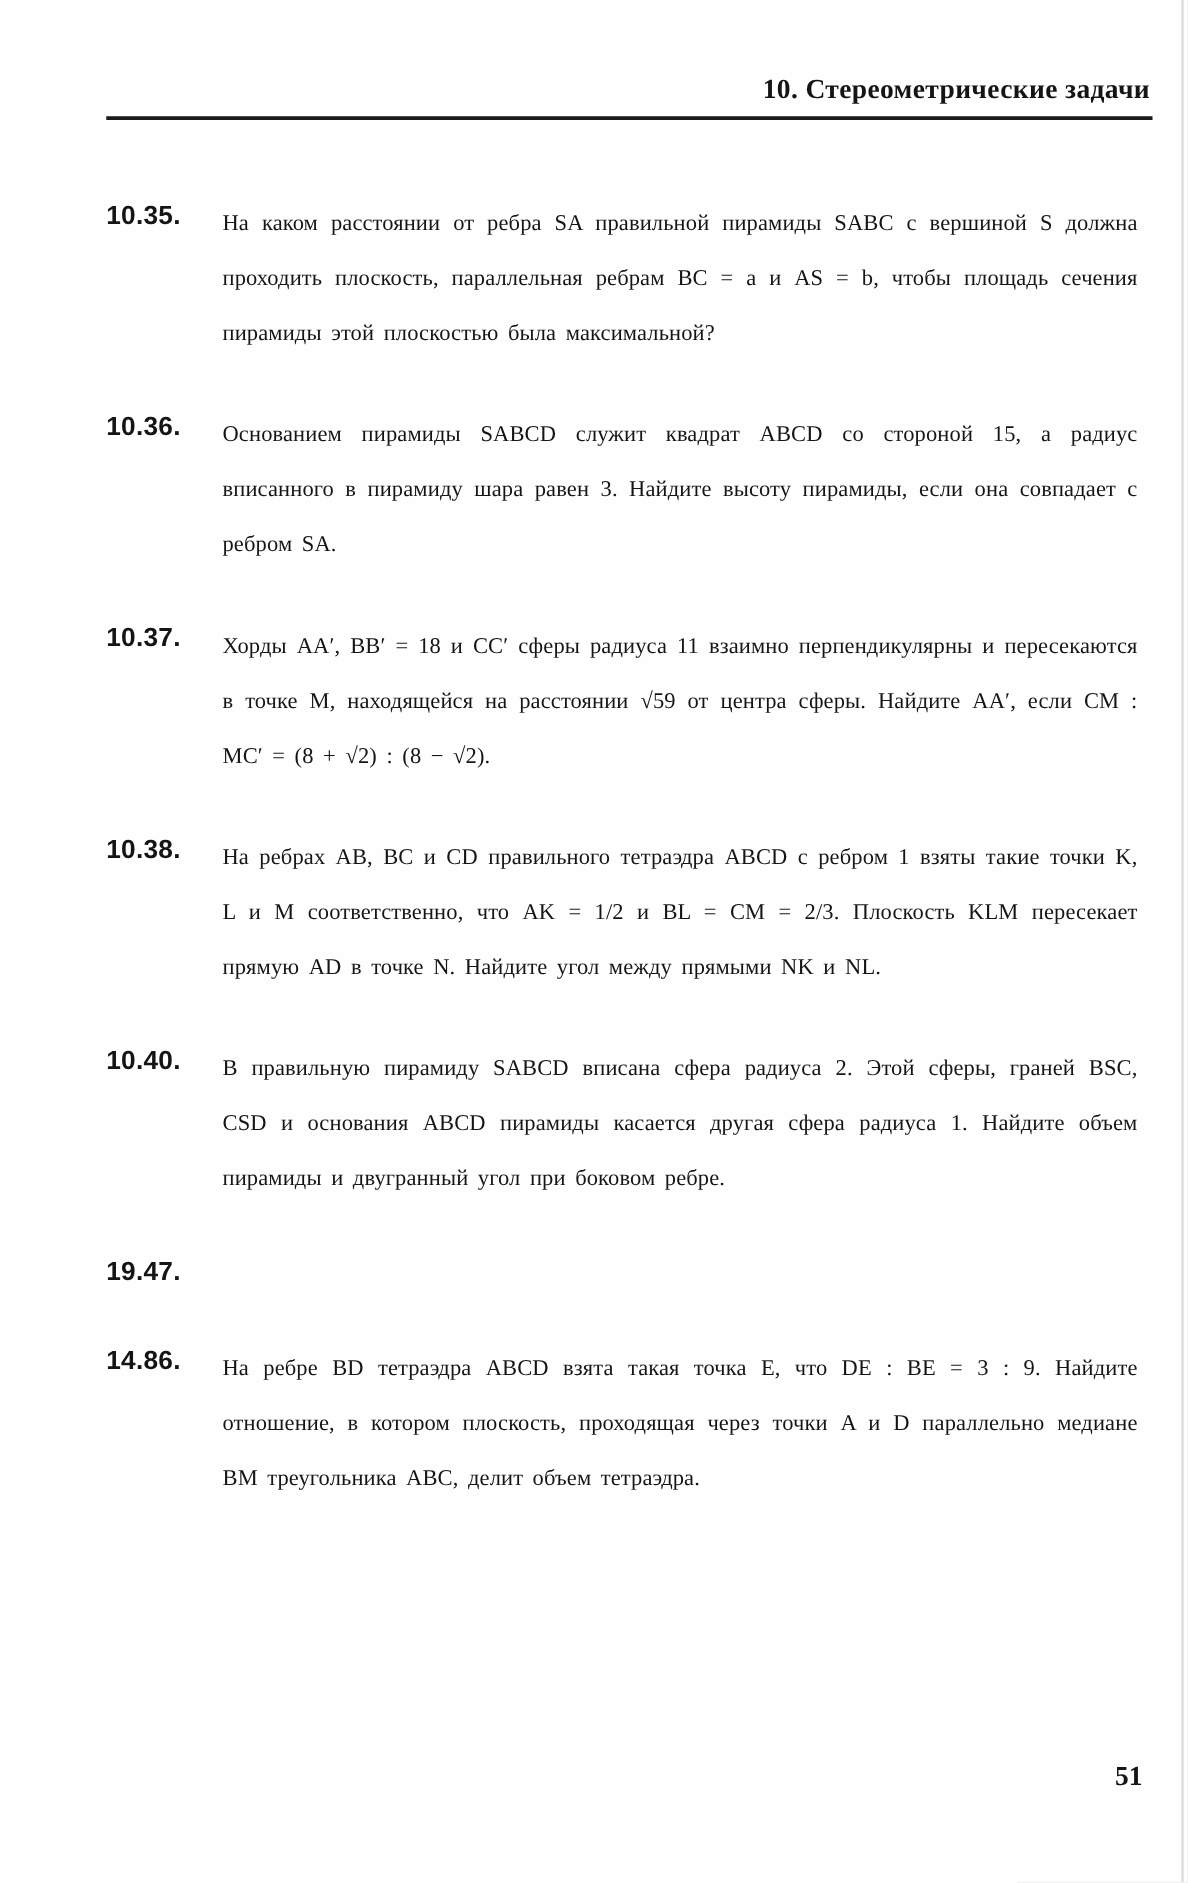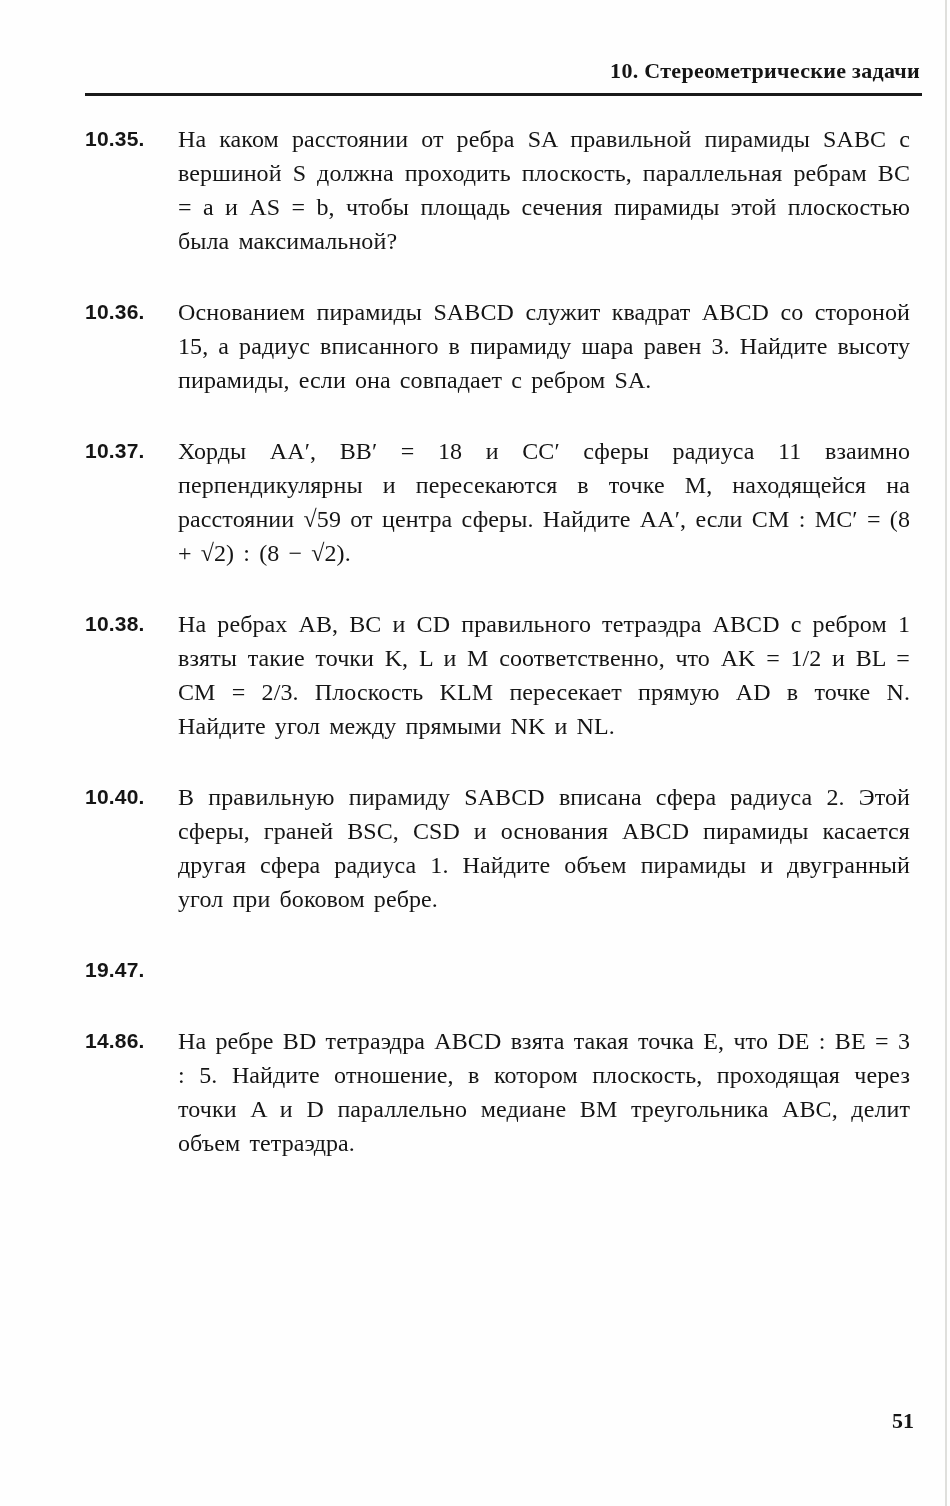--- a/index.html
+++ b/index.html
@@ -39,42 +39,43 @@
     white-space: nowrap;
   }
   .header-rule {
     margin: 9px 28px 0 85px;
     height: 3px;
     background: #1a1a1a;
     border: 0;
   }
   .problems {
     padding: 26px 40px 0 85px;
+    margin-top: 34px;
   }
   .problem {
     display: flex;
     align-items: flex-start;
     margin-bottom: 37px;
   }
   .problem:last-child {
     margin-bottom: 0;
   }
   .problem-num {
     flex: 0 0 93px;
     font-family: "Liberation Sans", sans-serif;
     font-weight: bold;
     font-size: 21px;
     line-height: 34px;
     letter-spacing: .2px;
   }
   .problem-text {
     flex: 1 1 auto;
     margin: 0;
-    font-size: 24px;
-    line-height: 34px;
+    font-size: 18px;
+    line-height: 44px;
     text-align: justify;
     word-spacing: 3px;
     letter-spacing: .1px;
   }
   .page-number {
     position: absolute;
     right: 36px;
     bottom: 72px;
     font-weight: bold;
     font-size: 22px;
@@ -120,20 +121,20 @@
       <span class="problem-num">10.40.</span>
       <p class="problem-text">В правильную пирамиду SABCD вписана сфера радиуса 2. Этой сферы, граней BSC, CSD и основания ABCD пирамиды касается другая сфера радиуса 1. Найдите объем пирамиды и двугранный угол при боковом ребре.</p>
     </div>
 
     <div class="problem">
       <span class="problem-num">19.47.</span>
     </div>
 
     <div class="problem">
       <span class="problem-num">14.86.</span>
-      <p class="problem-text">На ребре BD тетраэдра ABCD взята такая точка E, что DE : BE = 3 : 5. Найдите отношение, в котором плоскость, проходящая через точки A и D параллельно медиане BM треугольника ABC, делит объем тетраэдра.</p>
+      <p class="problem-text">На ребре BD тетраэдра ABCD взята такая точка E, что DE : BE = 3 : 9. Найдите отношение, в котором плоскость, проходящая через точки A и D параллельно медиане BM треугольника ABC, делит объем тетраэдра.</p>
     </div>
 
   </div>
 
   <div class="page-number">51</div>
 
 </div>
 
 </body></html>

